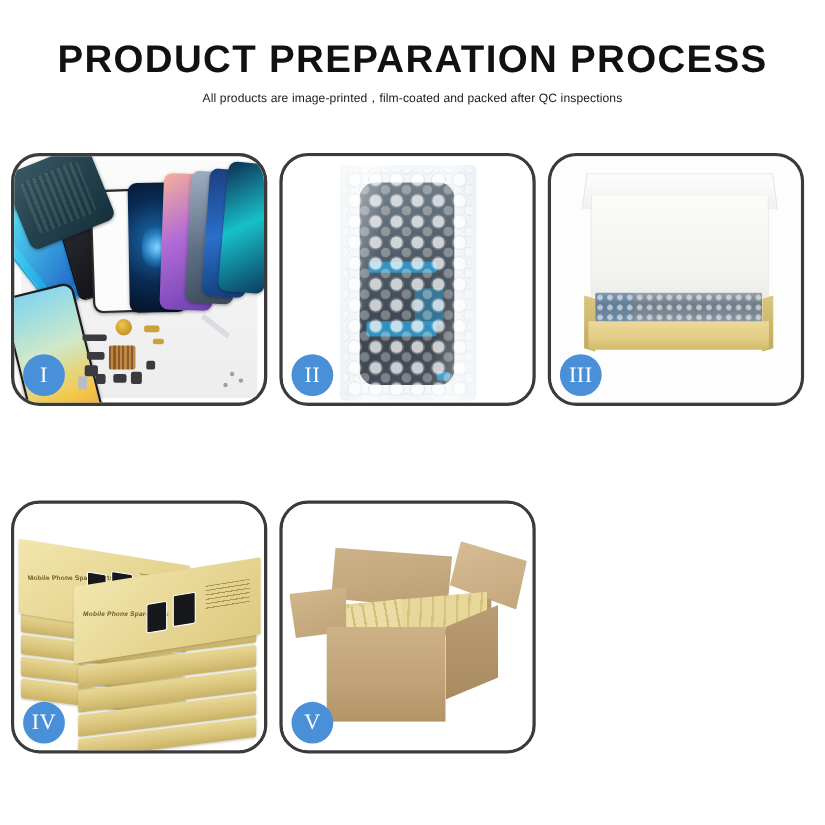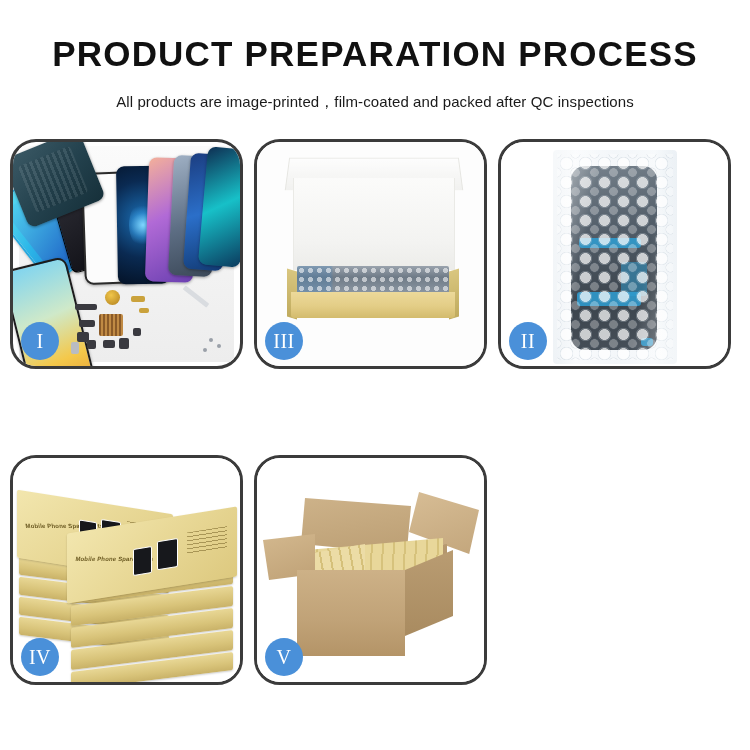--- a/index.html
+++ b/index.html
@@ -32,23 +32,23 @@
   .title {
     font-family: "Liberation Sans", sans-serif;
     font-size: 35px;
     font-weight: bold;
     letter-spacing: 1.2px;
     color: #111111;
     line-height: 40px;
     white-space: nowrap;
   }
   .subtitle {
-    margin-top: 19px;
+    margin-top: 8px;
     font-family: "Liberation Sans", sans-serif;
-    font-size: 15px;
+    font-size: 11px;
     font-weight: normal;
     color: #1a1a1a;
     letter-spacing: 0.1px;
     white-space: nowrap;
   }
 
   
   .grid {
     position: absolute;
     left: 10px;
@@ -453,45 +453,45 @@
         <div class="chip tool" style="left:168px;top:152px;width:30px;height:5px;transform:rotate(38deg);"></div>
         <div class="chip screw" style="left:196px;top:196px;width:4px;height:4px;"></div>
         <div class="chip screw" style="left:204px;top:202px;width:4px;height:4px;"></div>
         <div class="chip screw" style="left:190px;top:206px;width:4px;height:4px;"></div>
       </div>
       <div class="badge">I</div>
     </div>
 
     <div class="panel">
       <div class="stage">
-        <div class="p3bg"></div>
-        <div class="b3-lid"></div>
-        <div class="b3-inner"></div>
-        <div class="b3-content"></div>
-        <div class="b3-side"></div>
-        <div class="b3-side-r"></div>
-        <div class="b3-front"></div>
-      </div>
-      <div class="badge">III</div>
-    </div>
-
-    <div class="panel">
-      <div class="stage">
         <div class="p2bg"></div>
         <div class="wrap-sheet"></div>
         <div class="wrap-phone"></div>
         <div class="wrap-accent" style="left:78px;top:96px;width:62px;height:10px;"></div>
         <div class="wrap-accent" style="left:76px;top:150px;width:64px;height:14px;"></div>
         <div class="wrap-accent" style="left:120px;top:120px;width:26px;height:34px;opacity:.5;"></div>
         <div class="wrap-accent" style="left:140px;top:196px;width:12px;height:8px;"></div>
         <div class="bubbles"></div>
         <div class="bubbles2"></div>
         <div class="wrap-gloss"></div>
       </div>
       <div class="badge">II</div>
+    </div>
+
+    <div class="panel">
+      <div class="stage">
+        <div class="p3bg"></div>
+        <div class="b3-lid"></div>
+        <div class="b3-inner"></div>
+        <div class="b3-content"></div>
+        <div class="b3-side"></div>
+        <div class="b3-side-r"></div>
+        <div class="b3-front"></div>
+      </div>
+      <div class="badge">III</div>
     </div>
 
     <div class="panel">
       <div class="stage">
         <div class="p4bg"></div>
 
         <div class="stackbox sb-side" style="left:6px;top:108px;width:150px;height:18px;transform:skewY(7deg);"></div>
         <div class="stackbox sb-side" style="left:6px;top:128px;width:150px;height:18px;transform:skewY(7deg);"></div>
         <div class="stackbox sb-side" style="left:6px;top:148px;width:150px;height:18px;transform:skewY(7deg);"></div>
         <div class="stackbox sb-side" style="left:6px;top:168px;width:150px;height:18px;transform:skewY(7deg);"></div>

